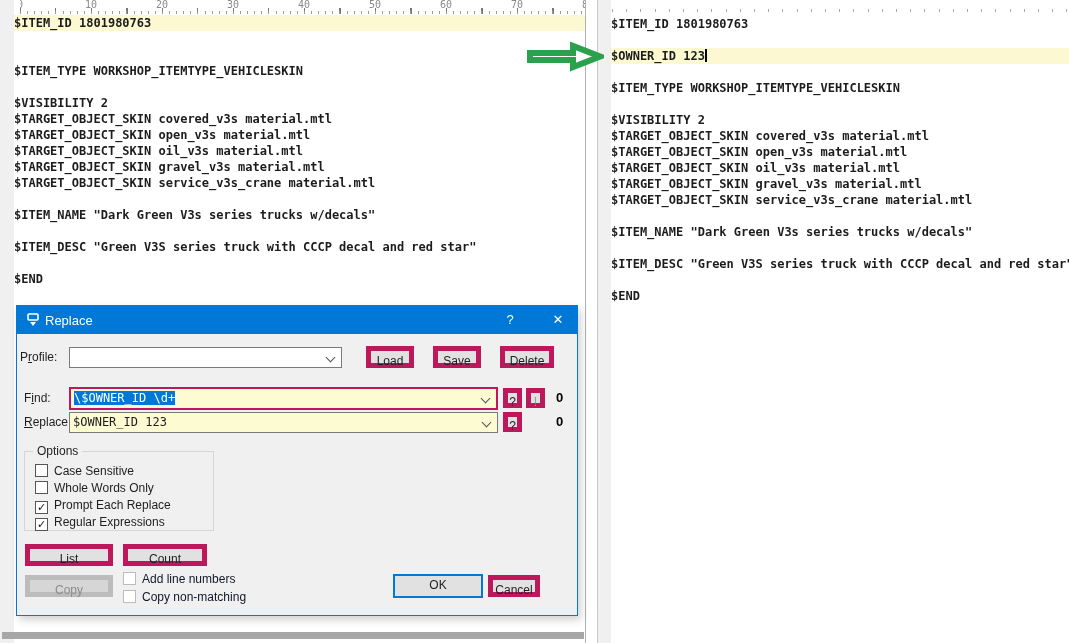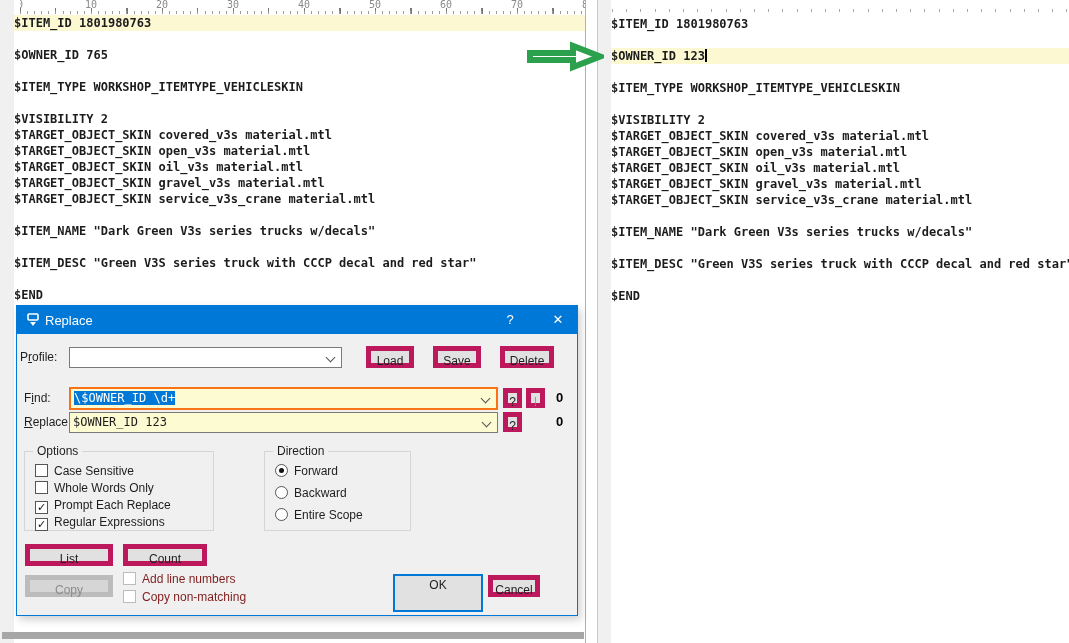--- a/index.html
+++ b/index.html
@@ -44,21 +44,21 @@
   .titlebar { position:absolute; left:0; top:0; right:0; height:28px; background:#0078d7; }
   .titlebar .ticon { position:absolute; left:8px; top:6px; }
   .titlebar .ttext { position:absolute; left:28px; top:7px; color:#fff; font-size:13px; }
   .tbtn { position:absolute; top:0; height:28px; color:#fff; text-align:center; line-height:28px; cursor:default; }
   .tbtn.help  { left:478px; width:30px; font-size:13px; }
   .tbtn.close { left:524px; width:34px; font-size:13px; }
   .dlabel { position:absolute; line-height:21px; }
   .dlabel .u { text-decoration:underline; }
   .combo { position:absolute; height:21px; background:#fff; border:1px solid #7a7a7a; }
   .combo.yellow { background:#fdfbd2; }
-  .combo.focus { border:2px solid #f97316; }
+  .combo.focus { border:2px solid #be185d; }
   .combo .val { position:absolute; left:3px; top:2px; font-family:"DejaVu Sans Mono", monospace;
      font-size:12px; line-height:15px; color:#1c1c1c; white-space:pre; }
   .combo .val .sel { background:#0078d7; color:#fff; }
   .chev { position:absolute; right:7px; top:6px; width:7px; height:7px;
      border-left:1.5px solid #555; border-bottom:1.5px solid #555; transform:rotate(-45deg); }
   .btn { position:absolute; height:22px; background:#e1e1e1; border:5px solid #be185d;
      text-align:center; line-height:20px; font-size:12px; color:#1e1e1e; cursor:default; }
   .btn.small { width:19px; height:20px; line-height:18px; }
   .btn.dim { color:#9a9a9a; }
   .btn.disabled { background:#d6d6d6; border-color:#bcbcbc; color:#8b8b8b; }
@@ -69,21 +69,21 @@
   .chk, .radio { position:absolute; left:10px; height:17px; line-height:15px; font-size:12px; white-space:nowrap; }
   .chk .box { display:inline-block; width:13px; height:13px; background:#fff; border:1px solid #555;
      vertical-align:-2px; margin-right:6px; text-align:center; line-height:11px; font-size:11px; color:#111; }
   .radio .dot { display:inline-block; width:13px; height:13px; border-radius:50%; background:#fff;
      border:1px solid #555; vertical-align:-2px; margin-right:6px; position:relative; }
   .radio .dot.on::after { content:""; position:absolute; left:3px; top:3px; width:5px; height:5px;
      border-radius:50%; background:#111; }
   .disabled-group .radio { color:#9a9a9a; }
   .disabled-group .radio .dot { border-color:#bcbcbc; }
   .disabled-group .radio .dot.on::after { background:#b5b5b5; }
-  .chk.dis { color:#7f1d1d; }
+  .chk.dis { color:#0f172a; }
   .chk.dis .box { border-color:#bcbcbc; }
 </style>
 </head>
 <body>
 
 <div class="screen">
 
   <div class="pane left-pane">
     <div class="gutter"></div>
     <div class="ruler-nums" id="ruler-nums">
@@ -94,21 +94,20 @@
         <span style="left: 284px;">40</span>
         <span style="left: 355px;">50</span>
         <span style="left: 426px;">60</span>
         <span style="left: 497px;">70</span>
         <span style="left: 568px;">80</span>
       </div>
     <div class="ruler-ticks"></div>
     <div class="code" id="left-code">
         <div class="line hl">$ITEM_ID 1801980763</div>
         <div class="line"></div>
-        <div class="line">$OWNER_ID 765</div>
         <div class="line"></div>
         <div class="line">$ITEM_TYPE WORKSHOP_ITEMTYPE_VEHICLESKIN</div>
         <div class="line"></div>
         <div class="line">$VISIBILITY 2</div>
         <div class="line">$TARGET_OBJECT_SKIN covered_v3s material.mtl</div>
         <div class="line">$TARGET_OBJECT_SKIN open_v3s material.mtl</div>
         <div class="line">$TARGET_OBJECT_SKIN oil_v3s material.mtl</div>
         <div class="line">$TARGET_OBJECT_SKIN gravel_v3s material.mtl</div>
         <div class="line">$TARGET_OBJECT_SKIN service_v3s_crane material.mtl</div>
         <div class="line"></div>
@@ -194,34 +193,26 @@
     <div class="group" style="left:7px; top:145px; width:190px; height:80px;">
       <span class="gtitle">Options</span>
       <div id="options-items">
           <label class="chk" style="top: 12px;"><span class="box"></span><span>Case Sensitive</span></label>
           <label class="chk" style="top: 29px;"><span class="box"></span><span>Whole Words Only</span></label>
           <label class="chk" style="top: 46px;"><span class="box">✓</span><span>Prompt Each Replace</span></label>
           <label class="chk" style="top: 63px;"><span class="box">✓</span><span>Regular Expressions</span></label>
         </div>
     </div>
 
-    <div class="group" style="left:247px; top:145px; width:147px; height:80px;">
-      <span class="gtitle">Direction</span>
-      <div id="direction-items">
-          <label class="radio" style="top: 12px; left: 10px;"><span class="dot on"></span><span>Forward</span></label>
-          <label class="radio" style="top: 34px; left: 10px;"><span class="dot"></span><span>Backward</span></label>
-          <label class="radio" style="top: 56px; left: 10px;"><span class="dot"></span><span>Entire Scope</span></label>
-        </div>
-    </div>
 
 
     <div class="btn" style="left:8px; top:238px; width:88px;">List</div>
     <div class="btn" style="left:106px; top:238px; width:84px;">Count</div>
 
     <div class="btn disabled" style="left:8px; top:269px; width:88px;">Copy</div>
     <label class="chk dis" style="left:106px; top:266px;"><span class="box"></span><span>Add line numbers</span></label>
     <label class="chk dis" style="left:106px; top:284px;"><span class="box"></span><span>Copy non-matching</span></label>
 
-    <div class="btn ok" style="left:376px; top:268px; width:90px; height:38px;">OK</div>
+    <div class="btn ok" style="left:376px; top:268px; width:90px; height:24px;">OK</div>
     <div class="btn" style="left:471px; top:269px; width:52px;">Cancel</div>
   </div>
 
 </div>
 
 </body></html>

